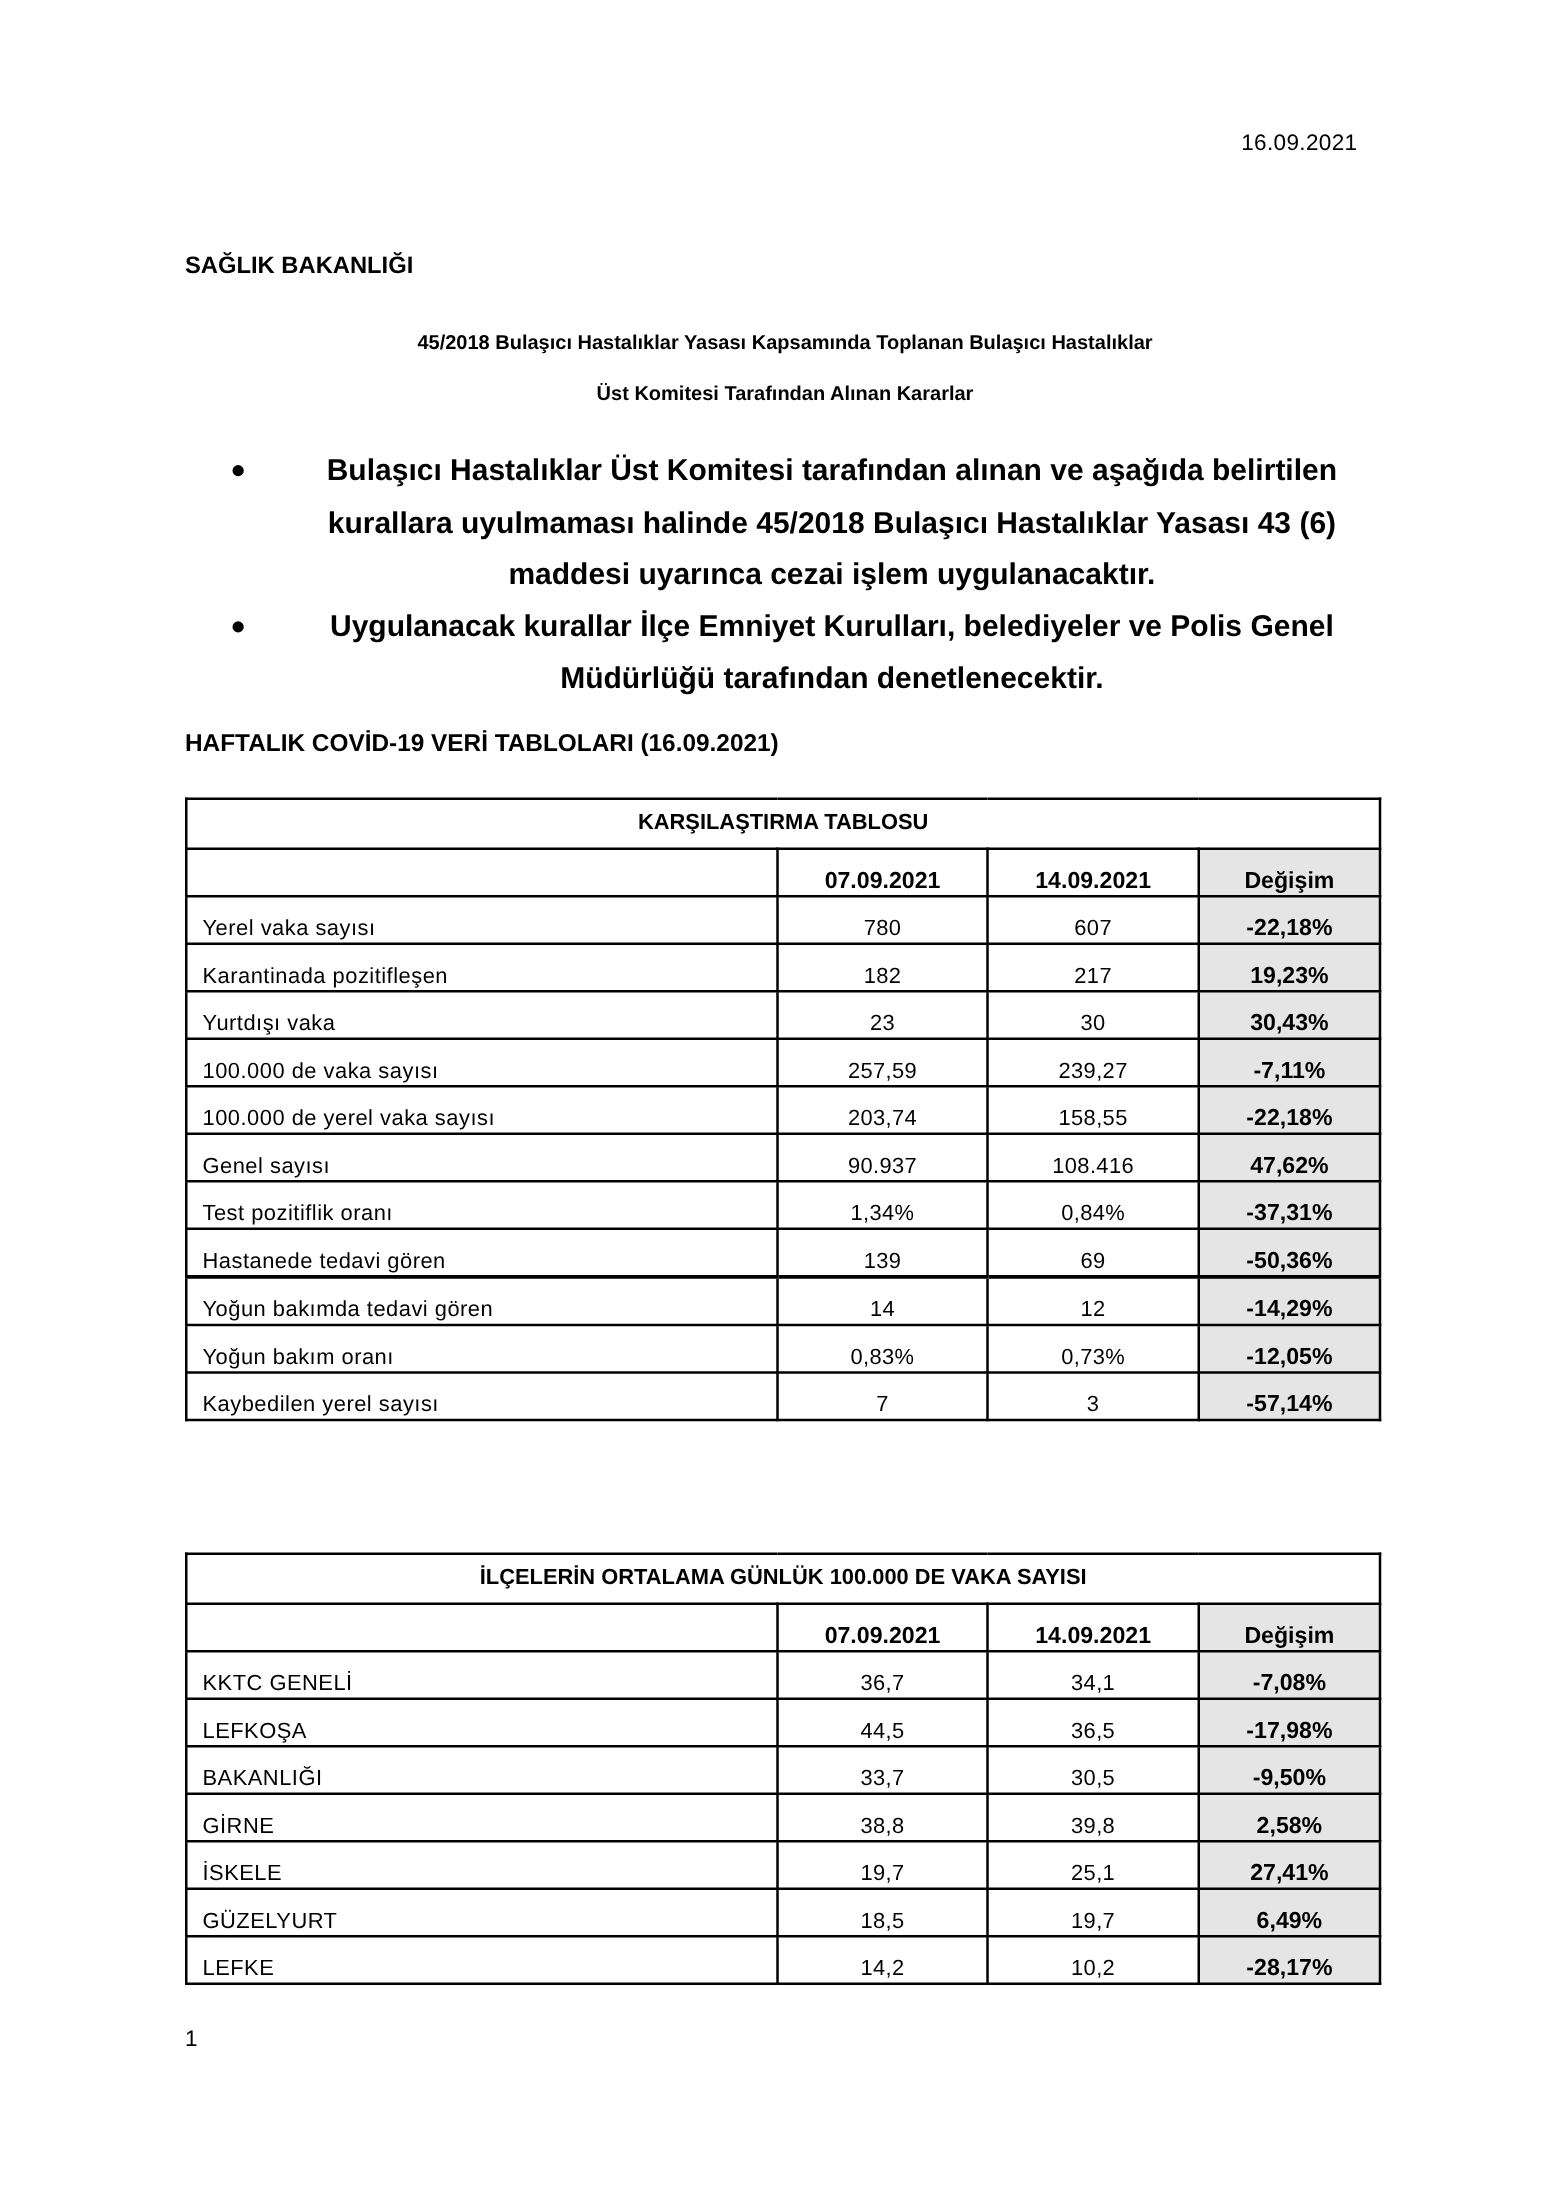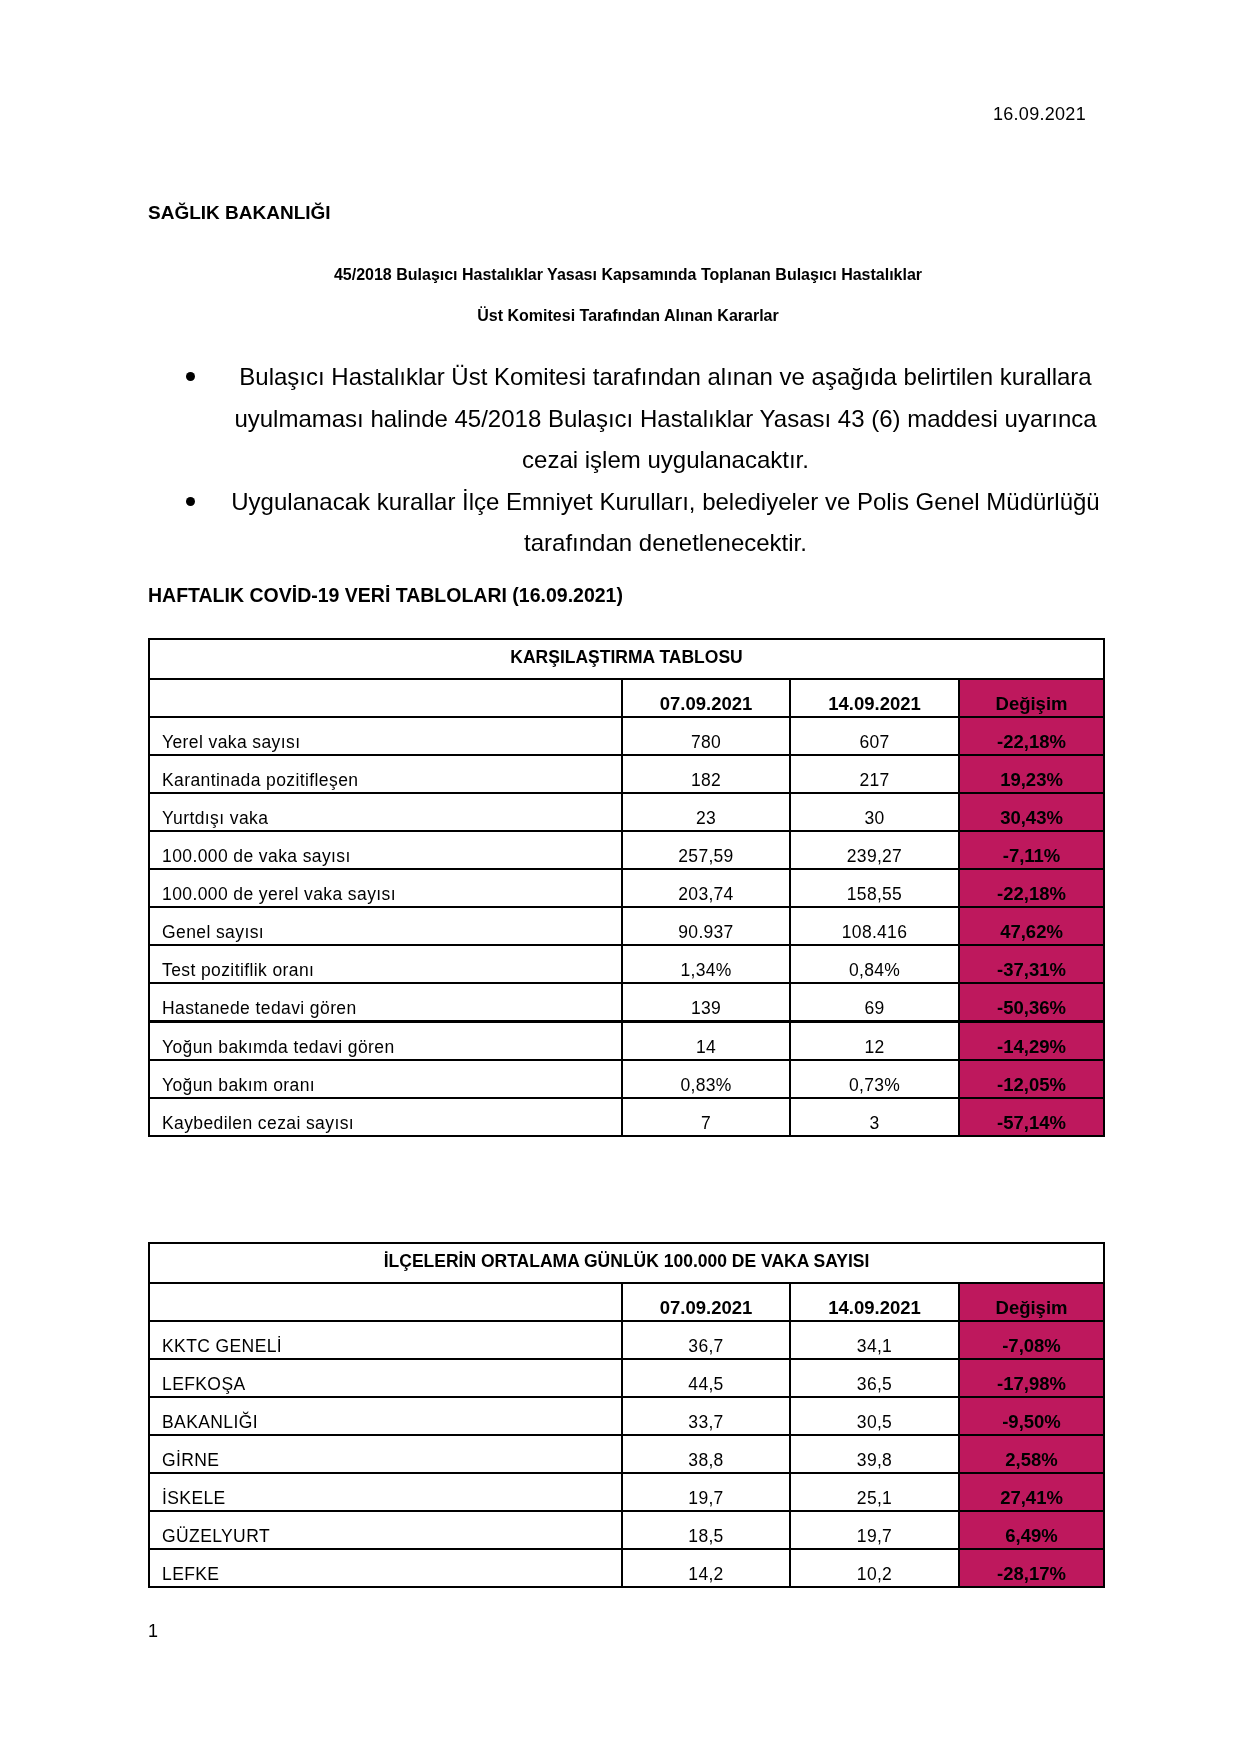--- a/index.html
+++ b/index.html
@@ -15,21 +15,21 @@
     left: 148px; top: 202px; font-size: 19px; font-weight: bold;
   }
   .title {
     left: 148px; top: 254px; width: 960px; font-size: 16px; font-weight: bold;
     line-height: 41px;
   }
   .bullets {
     left: 148px; top: 356px; width: 960px; margin: 0; padding: 0; list-style: none;
   }
   .bullets li {
-    position: relative; padding-left: 75px; font-size: 24px; font-weight: normal;
+    position: relative; padding-left: 75px; font-size: 24px; font-weight: bold;
     line-height: 41.5px; margin-bottom: 0;
   }
   .bullets li .dot {
     position: absolute; left: 38px; top: 16px; width: 9px; height: 9px;
     border-radius: 50%; background: #000;
   }
   .section-heading {
     left: 148px; top: 584px; font-size: 19.5px; font-weight: bold;
   }
   table.data {
@@ -41,21 +41,21 @@
     padding-bottom: 2px; line-height: 20px;
   }
   table.data .caption-row th {
     font-weight: bold; text-align: center; vertical-align: middle; padding-bottom: 4px;
   }
   table.data .head-row th {
     font-weight: bold; text-align: center; font-size: 18.5px;
   }
   table.data td.label { text-align: left; letter-spacing: 0.4px; }
   table.data td.num { text-align: center; letter-spacing: 0.3px; }
-  table.data .chg { background: #be185d; font-weight: bold; text-align: center; font-size: 18.5px; }
+  table.data .chg { background: #e5e5e5; font-weight: bold; text-align: center; font-size: 18.5px; }
   table.data tr.thick-top td { border-top-width: 3px; }
   col.c-label { width: 473px; }
   col.c-a { width: 168px; }
   col.c-b { width: 169px; }
   col.c-c { width: 145px; }
   #t1 { top: 638px; }
   #t2 { top: 1242px; }
   .page-num { left: 148px; top: 1621px; font-size: 18px; }
 </style>
 </head>
@@ -154,21 +154,21 @@
         <td class="num">12</td>
         <td class="chg">-14,29%</td>
       </tr>
       <tr>
         <td class="label">Yoğun bakım oranı</td>
         <td class="num">0,83%</td>
         <td class="num">0,73%</td>
         <td class="chg">-12,05%</td>
       </tr>
       <tr>
-        <td class="label">Kaybedilen cezai sayısı</td>
+        <td class="label">Kaybedilen yerel sayısı</td>
         <td class="num">7</td>
         <td class="num">3</td>
         <td class="chg">-57,14%</td>
       </tr>
     </tbody>
 </table>
 
 <table class="data" id="t2">
   <colgroup>
       <col class="c-label">

